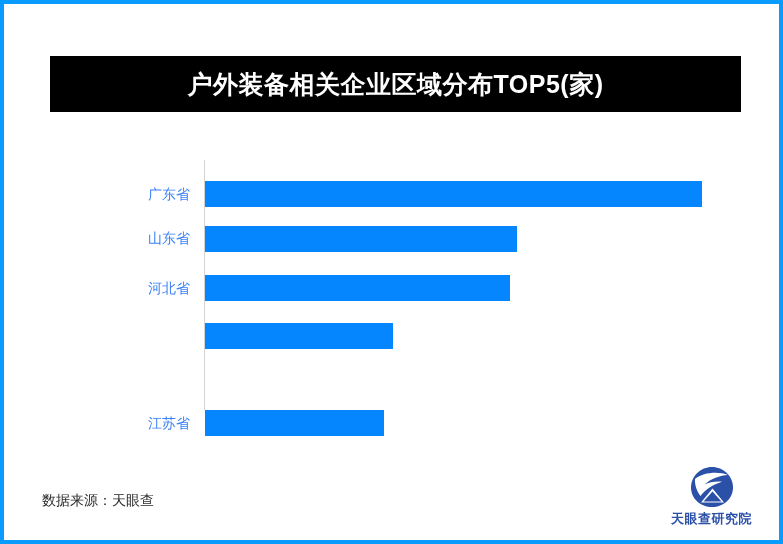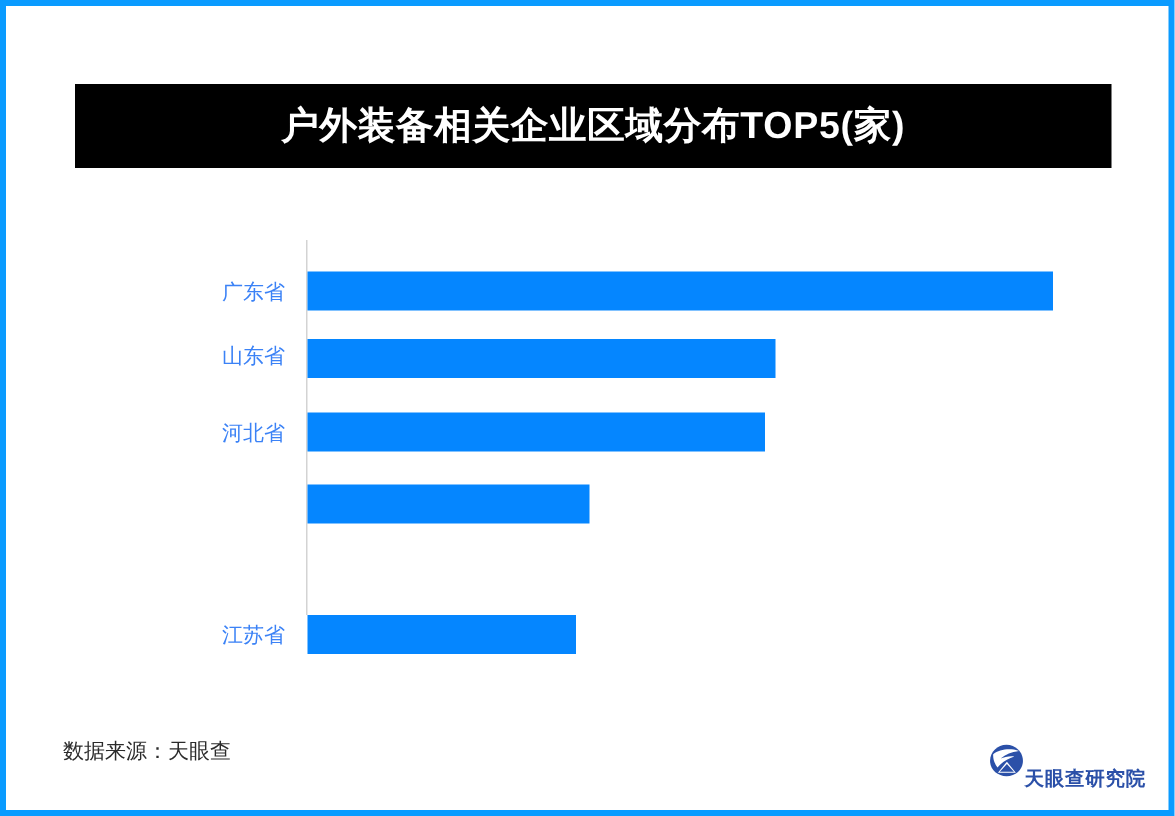--- a/index.html
+++ b/index.html
@@ -105,22 +105,22 @@
     white-space: nowrap;
   }
 
   #logo-block {
     position: absolute;
     left: 655px;
     top: 462px;
     width: 105px;
     height: 62px;
     display: flex;
-    flex-direction: row;
-    align-items: flex-end;
+    flex-direction: column;
+    align-items: center;
     justify-content: flex-start;
   }
   #logo-mark {
     width: 46px;
     height: 42px;
     display: block;
   }
   #logo-wordmark {
     margin-top: 2px;
     font-size: 13px;

